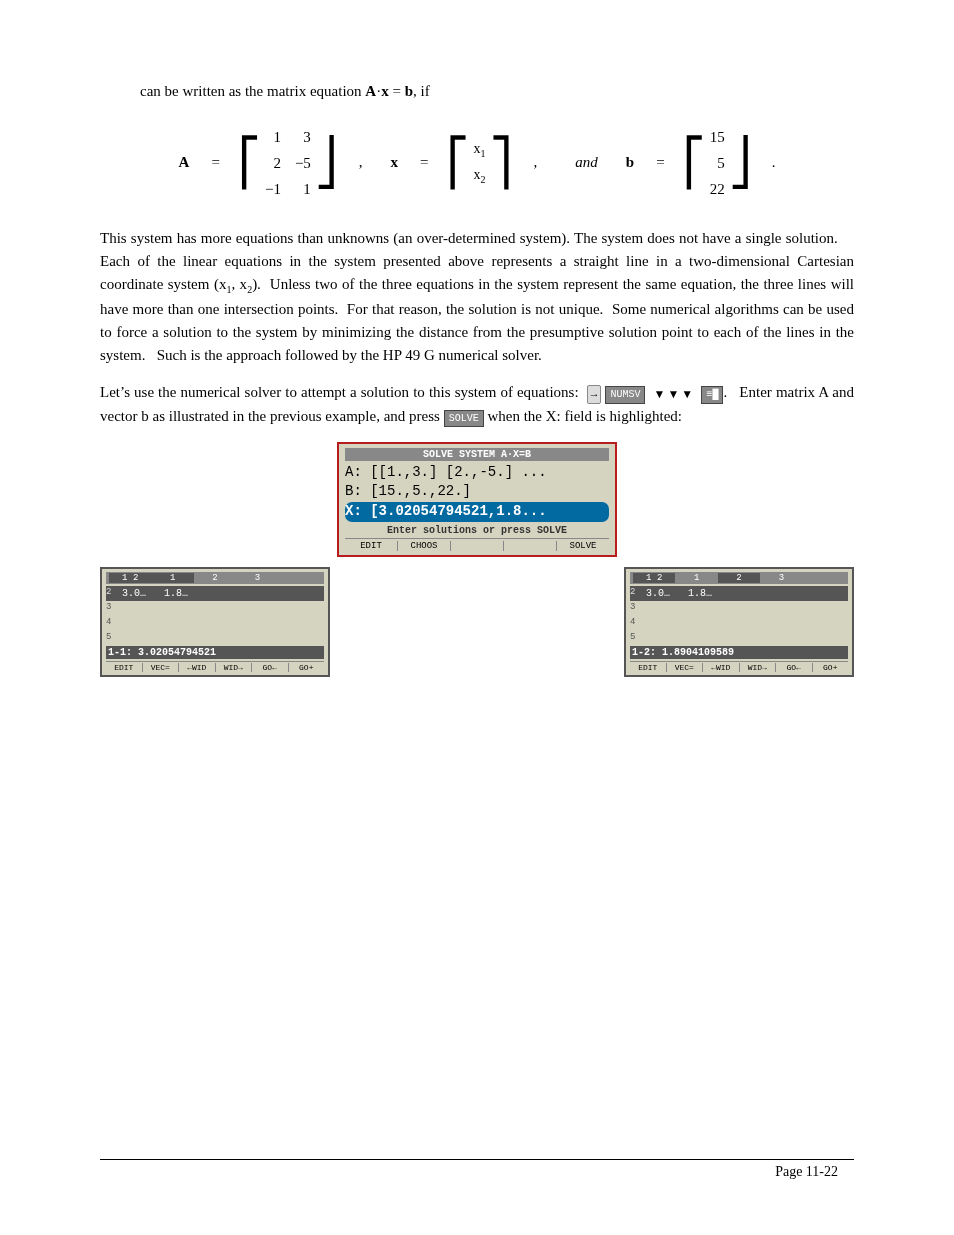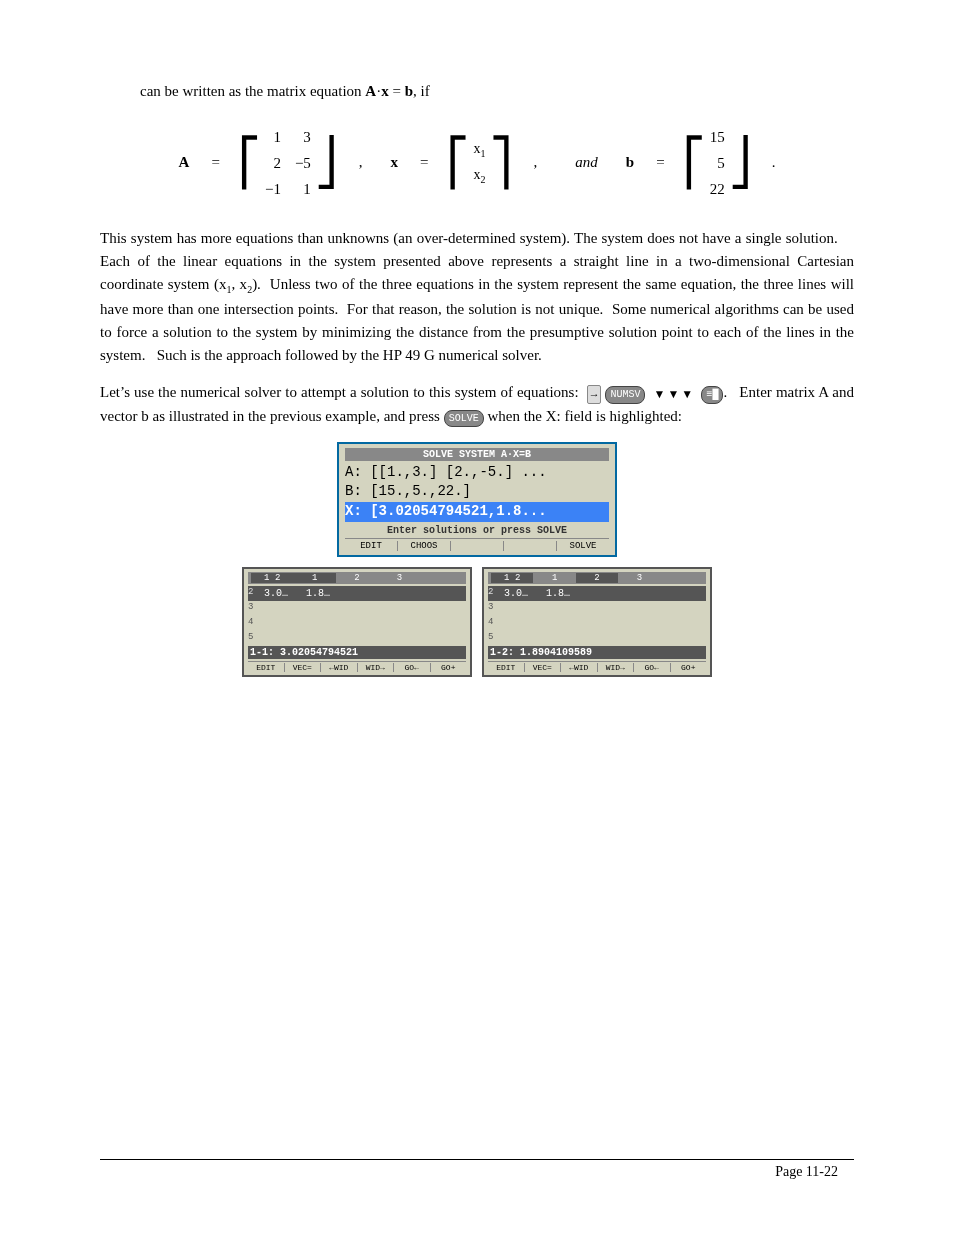--- a/index.html
+++ b/index.html
@@ -116,21 +116,21 @@
       margin-bottom: 14px;
       text-align: justify;
     }
 
     sub { font-size: 10px; vertical-align: sub; }
 
     .calc-screen {
       display: block;
       margin: 10px auto;
       background: #d4d4c0;
-      border: 2px solid #0369a1;
+      border: 2px solid #b91c1c;
       width: 280px;
       font-family: 'Courier New', monospace;
       font-size: 11px;
       padding: 4px 6px;
     }
 
     .calc-screen .screen-title {
       text-align: center;
       font-weight: bold;
       font-size: 10px;
@@ -140,23 +140,24 @@
       padding: 1px 2px;
     }
 
     .calc-screen .screen-line {
       font-size: 14px;
       line-height: 1.4;
       color: #000;
     }
 
     .calc-screen .screen-line.highlighted {
-      background: #3b82f6;
+      background: #0369a1;
       color: #fff;
       font-weight: bold;
+      border-radius: 7px;
     }
 
     .calc-screen .screen-footer {
       margin-top: 3px;
       font-size: 10px;
       text-align: center;
       color: #333;
       font-weight: bold;
     }
 
@@ -174,21 +175,21 @@
       border-right: 1px solid #888;
       padding: 0 2px;
     }
 
     .calc-screen .screen-btn:last-child {
       border-right: none;
     }
 
     .matrix-screens {
       display: flex;
-      justify-content: center;
+      justify-content: space-between;
       gap: 10px;
       margin: 10px 0 16px 0;
     }
 
     .matrix-screen {
       background: #d4d4c0;
       border: 2px solid #555;
       width: 230px;
       font-family: 'Courier New', monospace;
       font-size: 10px;
@@ -291,21 +292,21 @@
     }
 
     .key-small {
       display: inline-block;
       background: #888;
       color: #fff;
       border: 1px solid #444;
       padding: 0 4px;
       font-family: 'Courier New', monospace;
       font-size: 10px;
-      border-radius: 8px;
+      border-radius: 0;
     }
 
     .arrow-key {
       display: inline-block;
       font-size: 12px;
     }
 
     .nav-keys {
       display: inline-flex;
       gap: 2px;

